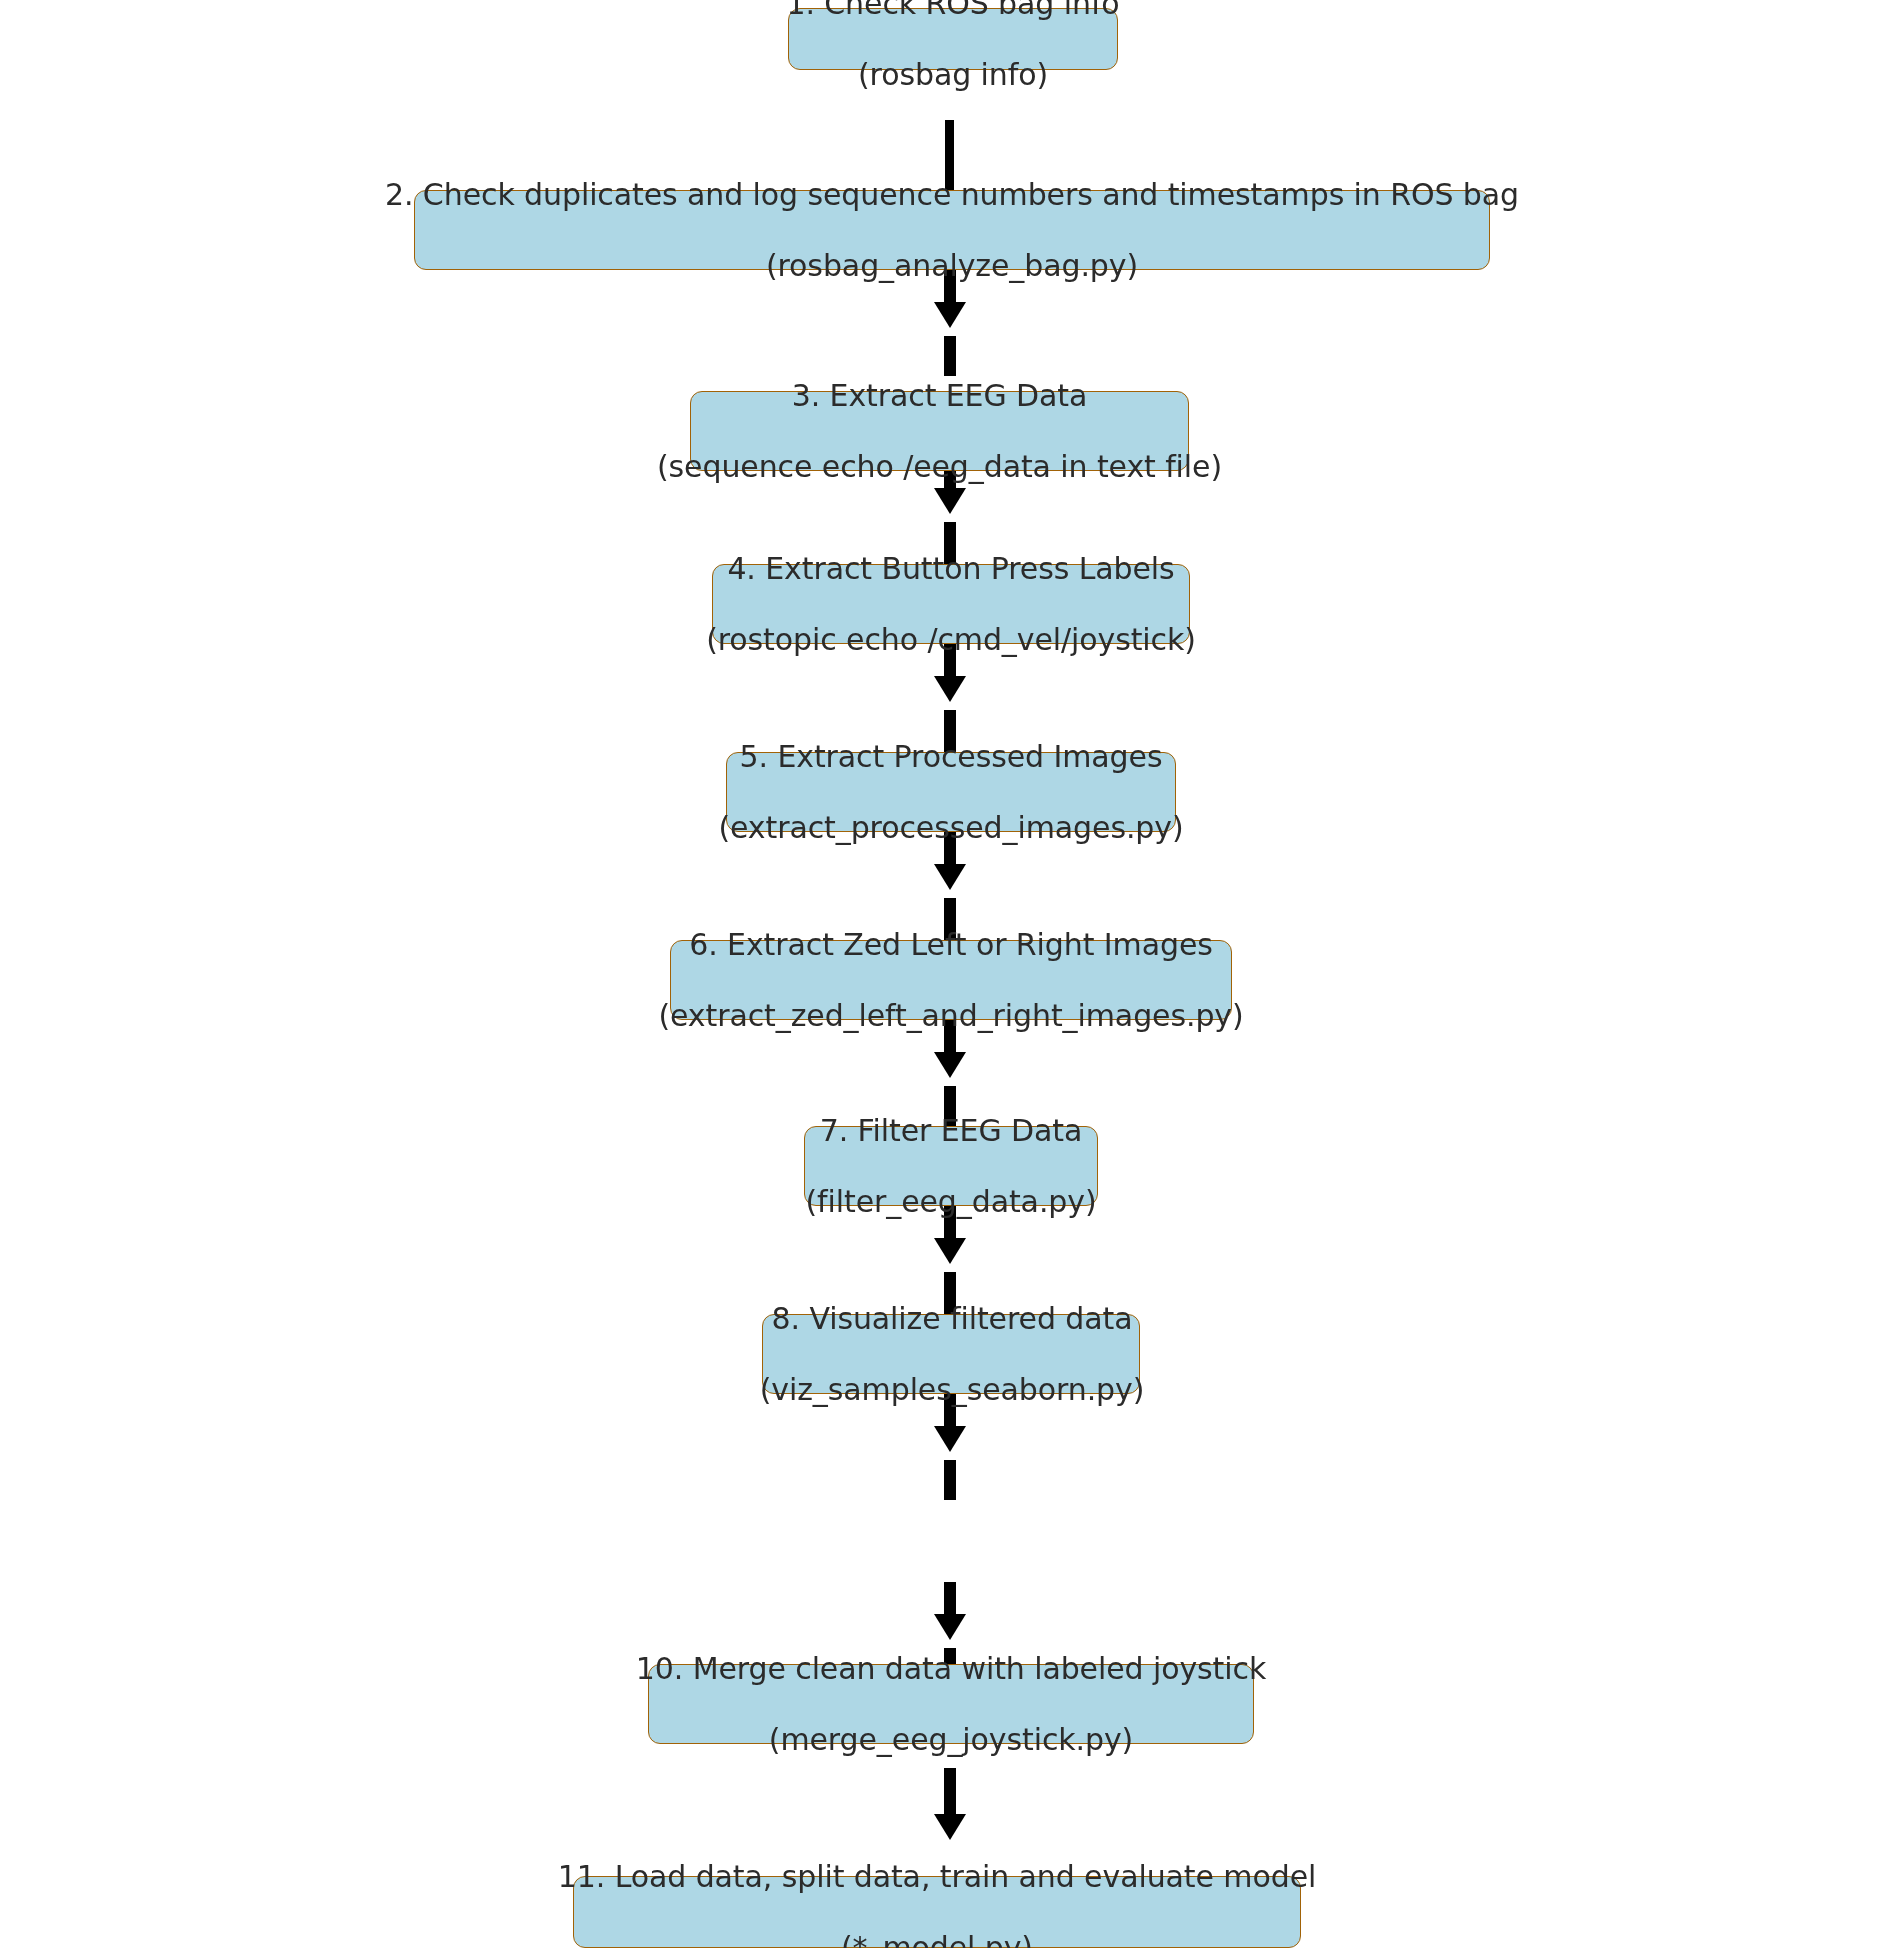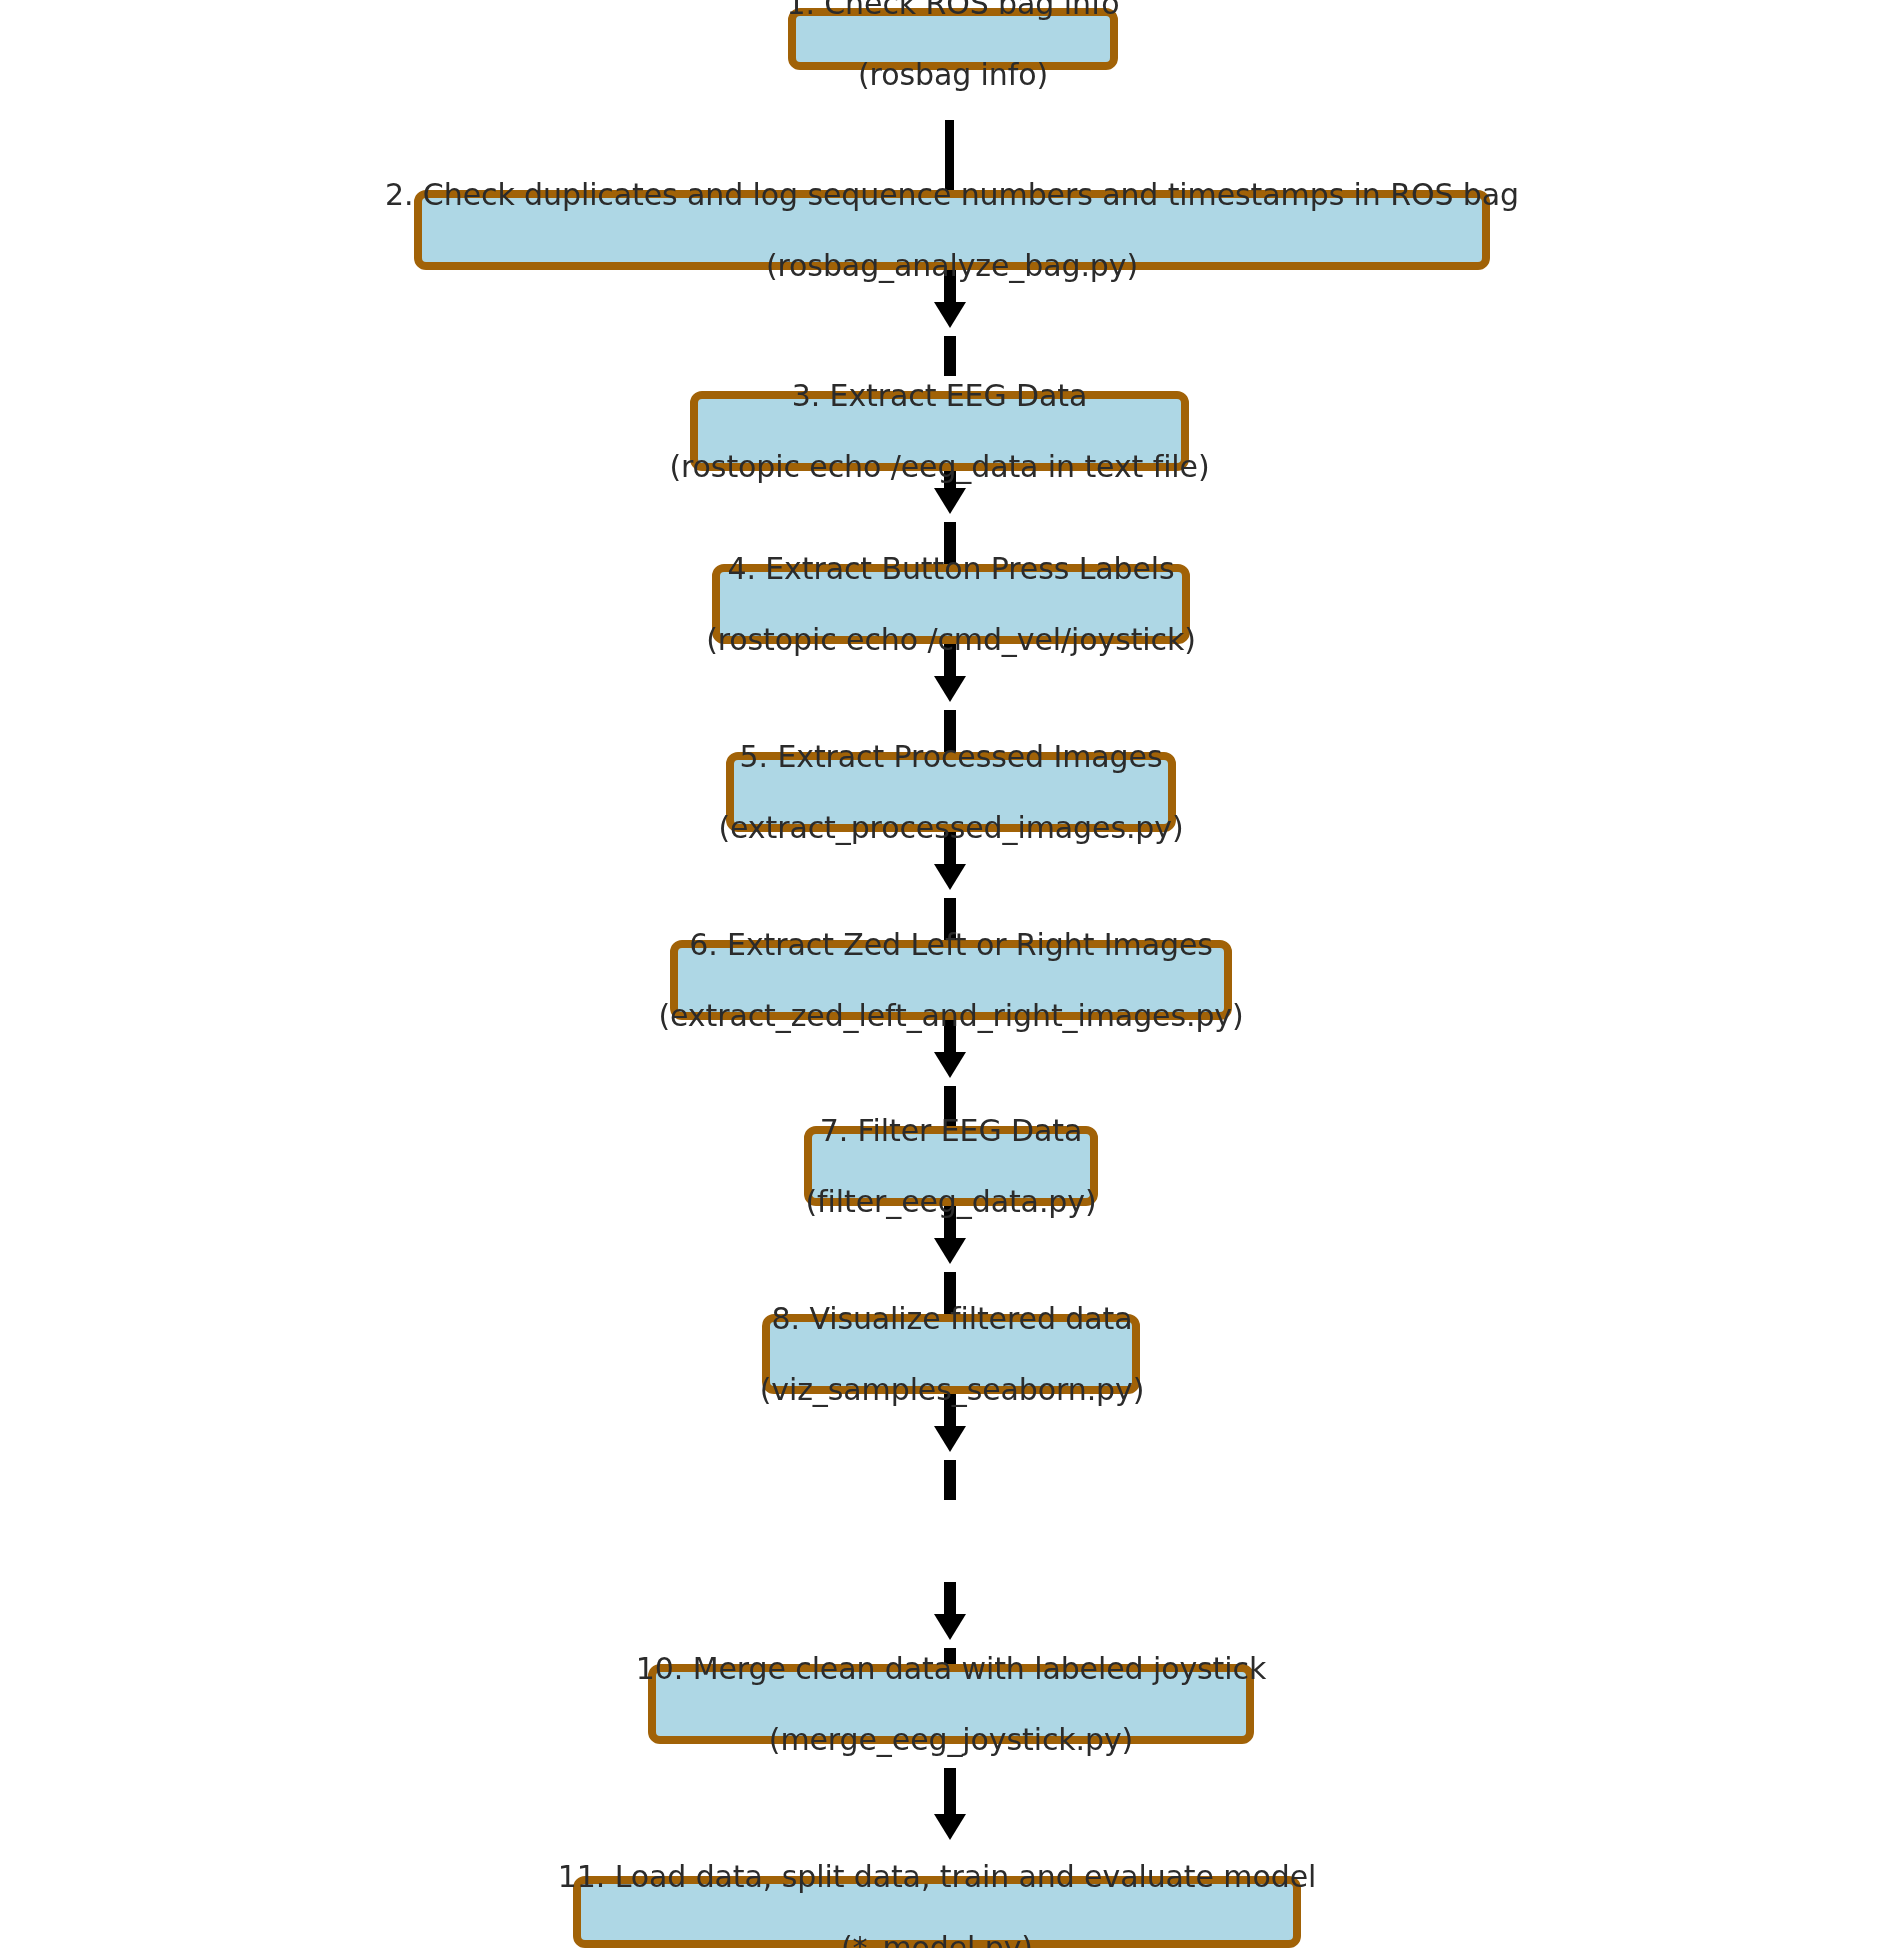--- a/index.html
+++ b/index.html
@@ -19,21 +19,21 @@
     width: 1900px;
     height: 1948px;
     background: #ffffff;
   }
 
   
   .node {
     position: absolute;
     box-sizing: border-box;
     background: #aed7e5;
-    border: 8px solid #a16207;
+    border: 1px solid #a16207;
     border-radius: 12px;
     display: flex;
     flex-direction: column;
     align-items: center;
     justify-content: center;
     color: #2b2b2b;
     font-size: 30px;
     line-height: 1.30;
     text-align: center;
     white-space: nowrap;
@@ -163,21 +163,21 @@
     <span class="line2">(rosbag info)</span>
   </div>
 
   <div class="node" id="node-2">
     <span class="line1">2. Check duplicates and log sequence numbers and timestamps in ROS bag</span>
     <span class="line2">(rosbag_analyze_bag.py)</span>
   </div>
 
   <div class="node" id="node-3">
     <span class="line1">3. Extract EEG Data</span>
-    <span class="line2">(rostopic echo /eeg_data in text file)</span>
+    <span class="line2">(sequence echo /eeg_data in text file)</span>
   </div>
 
   <div class="node" id="node-4">
     <span class="line1">4. Extract Button Press Labels</span>
     <span class="line2">(rostopic echo /cmd_vel/joystick)</span>
   </div>
 
   <div class="node" id="node-5">
     <span class="line1">5. Extract Processed Images</span>
     <span class="line2">(extract_processed_images.py)</span>

